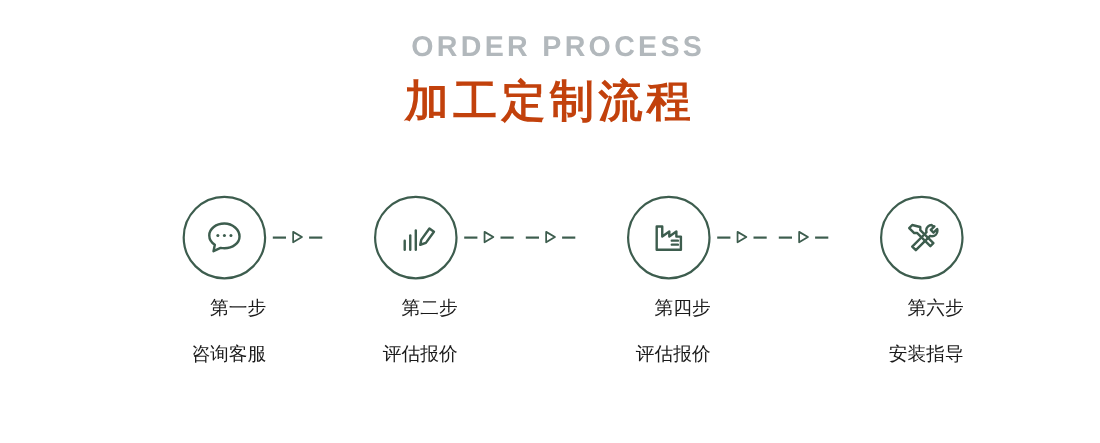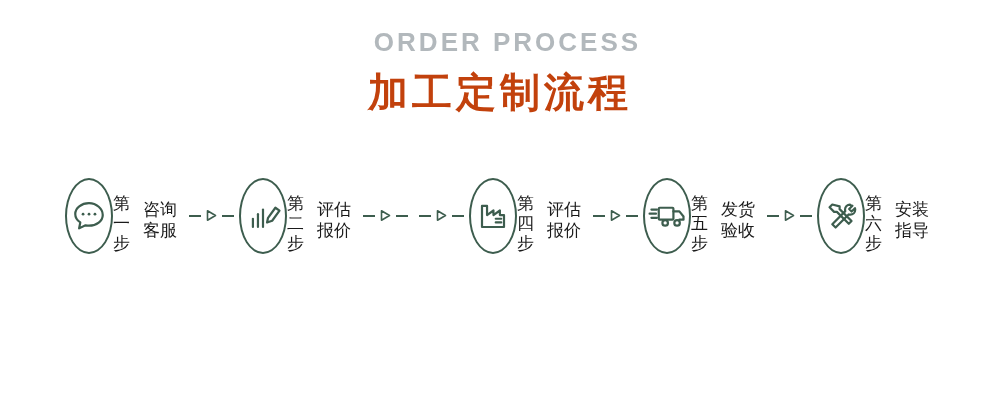--- a/index.html
+++ b/index.html
@@ -30,22 +30,22 @@
   }
   .process {
     display: flex;
     justify-content: center;
     align-items: flex-start;
     margin-top: 64px;
   }
   .step {
     width: 118px;
     display: flex;
-    flex-direction: row;
-    align-items: center;
+    flex-direction: column;
+    align-items: flex-end;
   }
   .circle {
     width: 76px;
     height: 76px;
     border: 2px solid #3d5d4e;
     border-radius: 50%;
     display: flex;
     align-items: center;
     justify-content: center;
     background: #ffffff;
@@ -58,21 +58,21 @@
     stroke-linecap: round;
     stroke-linejoin: round;
   }
   .step-name {
     margin-top: 16px;
     font-size: 17px;
     color: #1a1a1a;
     line-height: 1.2;
   }
   .step-label {
-    margin-top: 9px;
+    margin-top: 22px;
     font-size: 17px;
     color: #1a1a1a;
     line-height: 1.2;
   }
   .connector {
     height: 76px;
     width: 56px;
     display: flex;
     align-items: center;
     justify-content: center;
@@ -173,37 +173,20 @@
   <div class="connector">
     <span class="dash"></span>
     <span class="tri">
       <svg width="11" height="13" viewBox="0 0 11 13">
           <path d="M1.5 1.8L9.5 6.5 1.5 11.2z" fill="#ffffff" stroke="#3d5d4e" stroke-width="1.6" stroke-linejoin="round"></path>
         </svg>
     </span>
     <span class="dash"></span>
   </div>
 
-  <div class="step">
-    <div class="circle">
-      <span class="icon">
-        <svg viewBox="0 0 48 48" width="44" height="44">
-          <rect x="15" y="15" width="16" height="13" rx="1"></rect>
-          <path d="M31 19h6.5l4.5 5.5V28h-4.5"></path>
-          <circle cx="22" cy="31.5" r="3"></circle>
-          <circle cx="35" cy="31.5" r="3"></circle>
-          <path d="M7 17h6"></path>
-          <path d="M5 21.5h7"></path>
-          <path d="M7 26h6"></path>
-        </svg>
-      </span>
-    </div>
-    <div class="step-name">第五步</div>
-    <div class="step-label">发货验收</div>
-  </div>
 
   <div class="connector">
     <span class="dash"></span>
     <span class="tri">
       <svg width="11" height="13" viewBox="0 0 11 13">
           <path d="M1.5 1.8L9.5 6.5 1.5 11.2z" fill="#ffffff" stroke="#3d5d4e" stroke-width="1.6" stroke-linejoin="round"></path>
         </svg>
     </span>
     <span class="dash"></span>
   </div>

